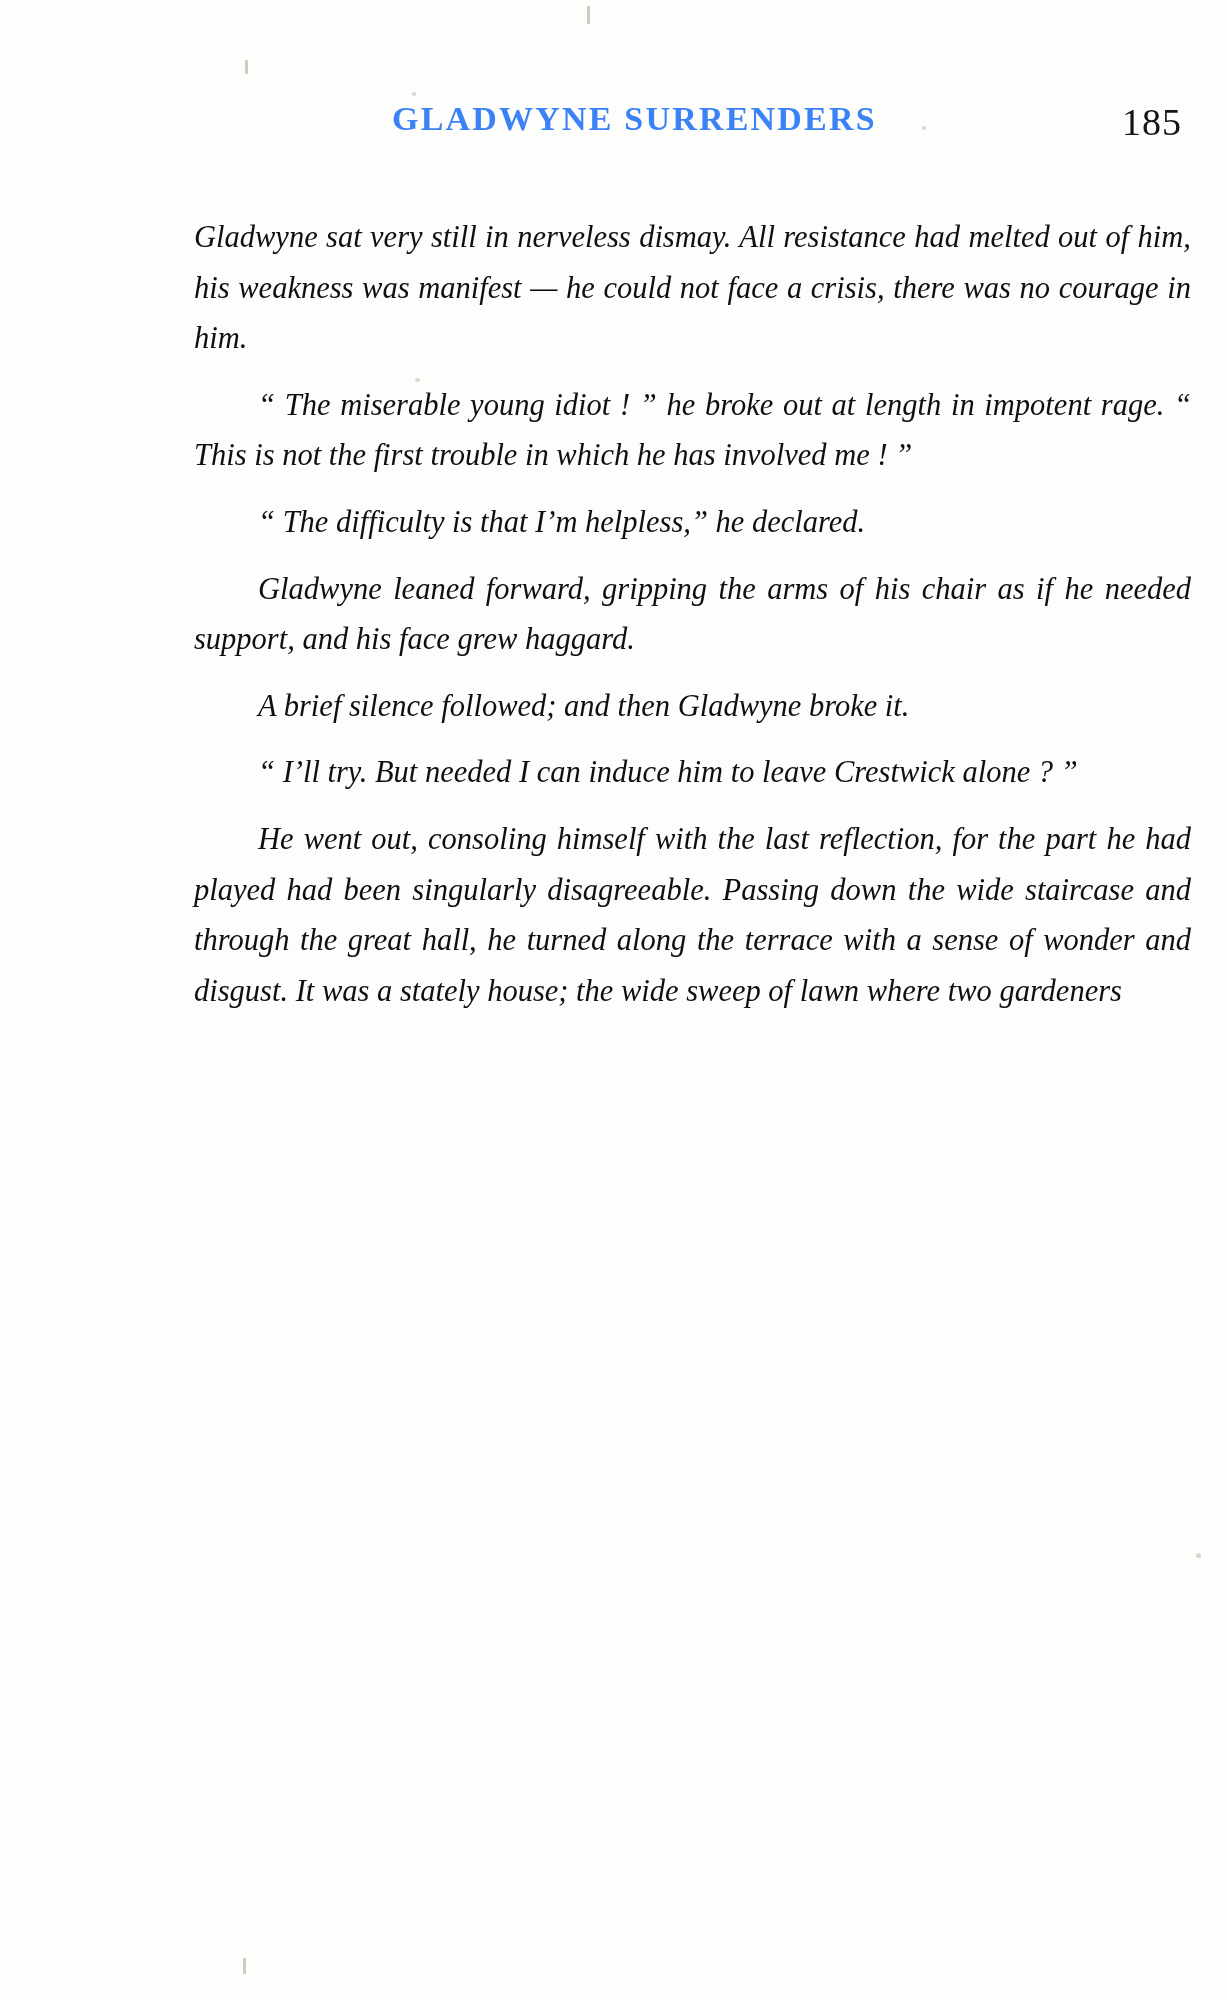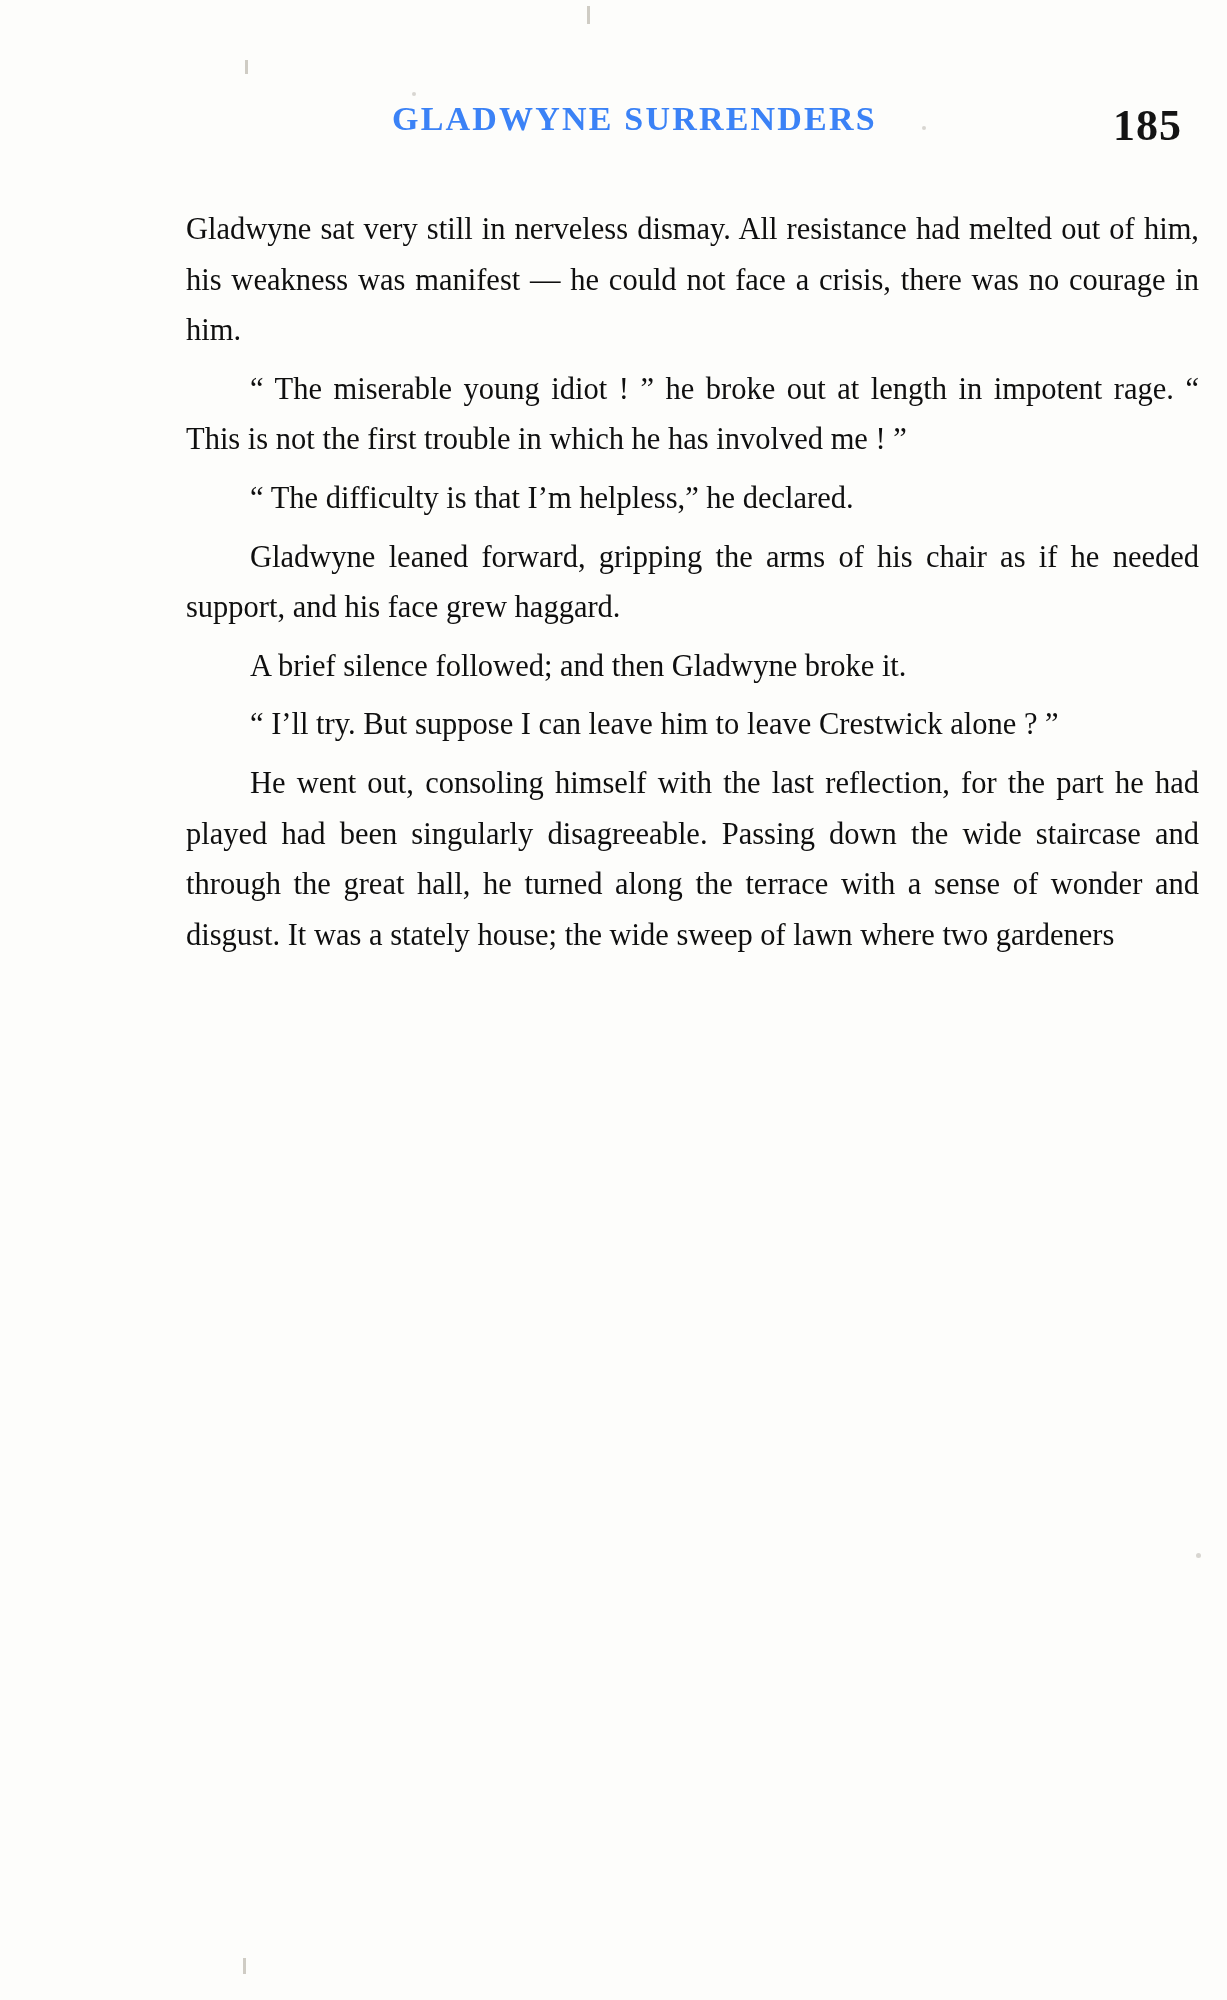--- a/index.html
+++ b/index.html
@@ -38,41 +38,42 @@
     letter-spacing: 2.2px;
     font-weight: 700;
     font-family: "Liberation Serif", serif;
     color: #3b82f6;
     white-space: nowrap;
   }
   .header-folio {
     position: absolute;
     right: 18px;
     top: 0;
-    font-size: 44px;
-    font-weight: 700;
+    font-size: 38px;
+    font-weight: 400;
     letter-spacing: 1px;
     color: #141414;
   }
   .body-text {
     position: absolute;
     top: 196px;
     left: 178px;
     width: 1029px;
     font-size: 30.5px;
     line-height: 50.6px;
     text-align: justify;
     text-justify: inter-word;
     color: #0f0f0f;
     -webkit-font-smoothing: antialiased;
   }
   .body-text p {
-    margin: 8px;
+    margin: 16px;
     text-indent: 2.1em;
     text-align: justify;
+    font-style: italic;
   }
   .body-text p.noindent {
     text-indent: 0;
   }
   .body-text p:last-child {
     text-align: justify;
   }
   
   .speck {
     position: absolute;
@@ -103,17 +104,17 @@
     <div class="header-title">GLADWYNE SURRENDERS</div>
     <div class="header-folio">185</div>
   </div>
 
   <div class="body-text">
     <p class="noindent">Gladwyne sat very still in nerveless dismay.  All resistance had melted out of him, his weakness was manifest — he could not face a crisis, there was no courage in him.</p>
     <p>“ The miserable young idiot ! ” he broke out at length in impotent rage.  “ This is not the first trouble in which he has involved me ! ”</p>
     <p>“ The difficulty is that I’m helpless,” he declared.</p>
     <p>Gladwyne leaned forward, gripping the arms of his chair as if he needed support, and his face grew haggard.</p>
     <p>A brief silence followed; and then Gladwyne broke it.</p>
-    <p>“ I’ll try.  But suppose I can leave him to leave Crestwick alone ? ”</p>
+    <p>“ I’ll try.  But needed I can induce him to leave Crestwick alone ? ”</p>
     <p>He went out, consoling himself with the last reflection, for the part he had played had been singularly disagreeable.  Passing down the wide staircase and through the great hall, he turned along the terrace with a sense of wonder and disgust.  It was a stately house; the wide sweep of lawn where two gardeners</p>
   </div>
 
 </div>
 
 </body></html>

